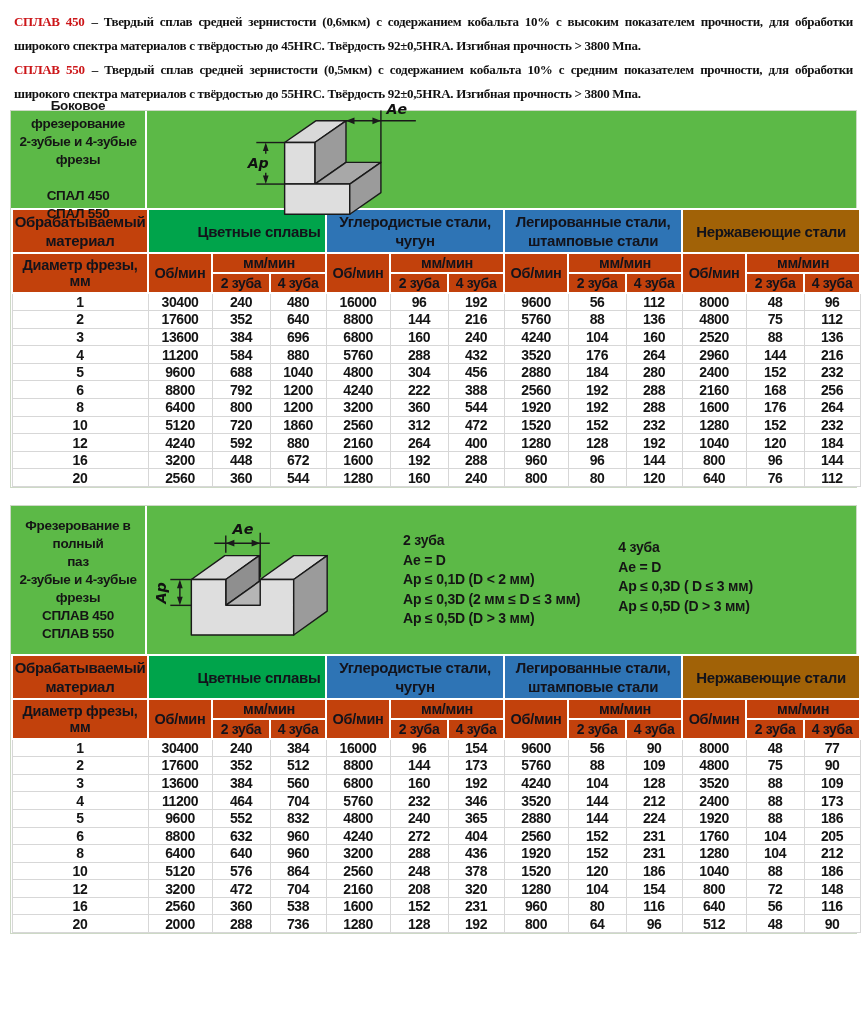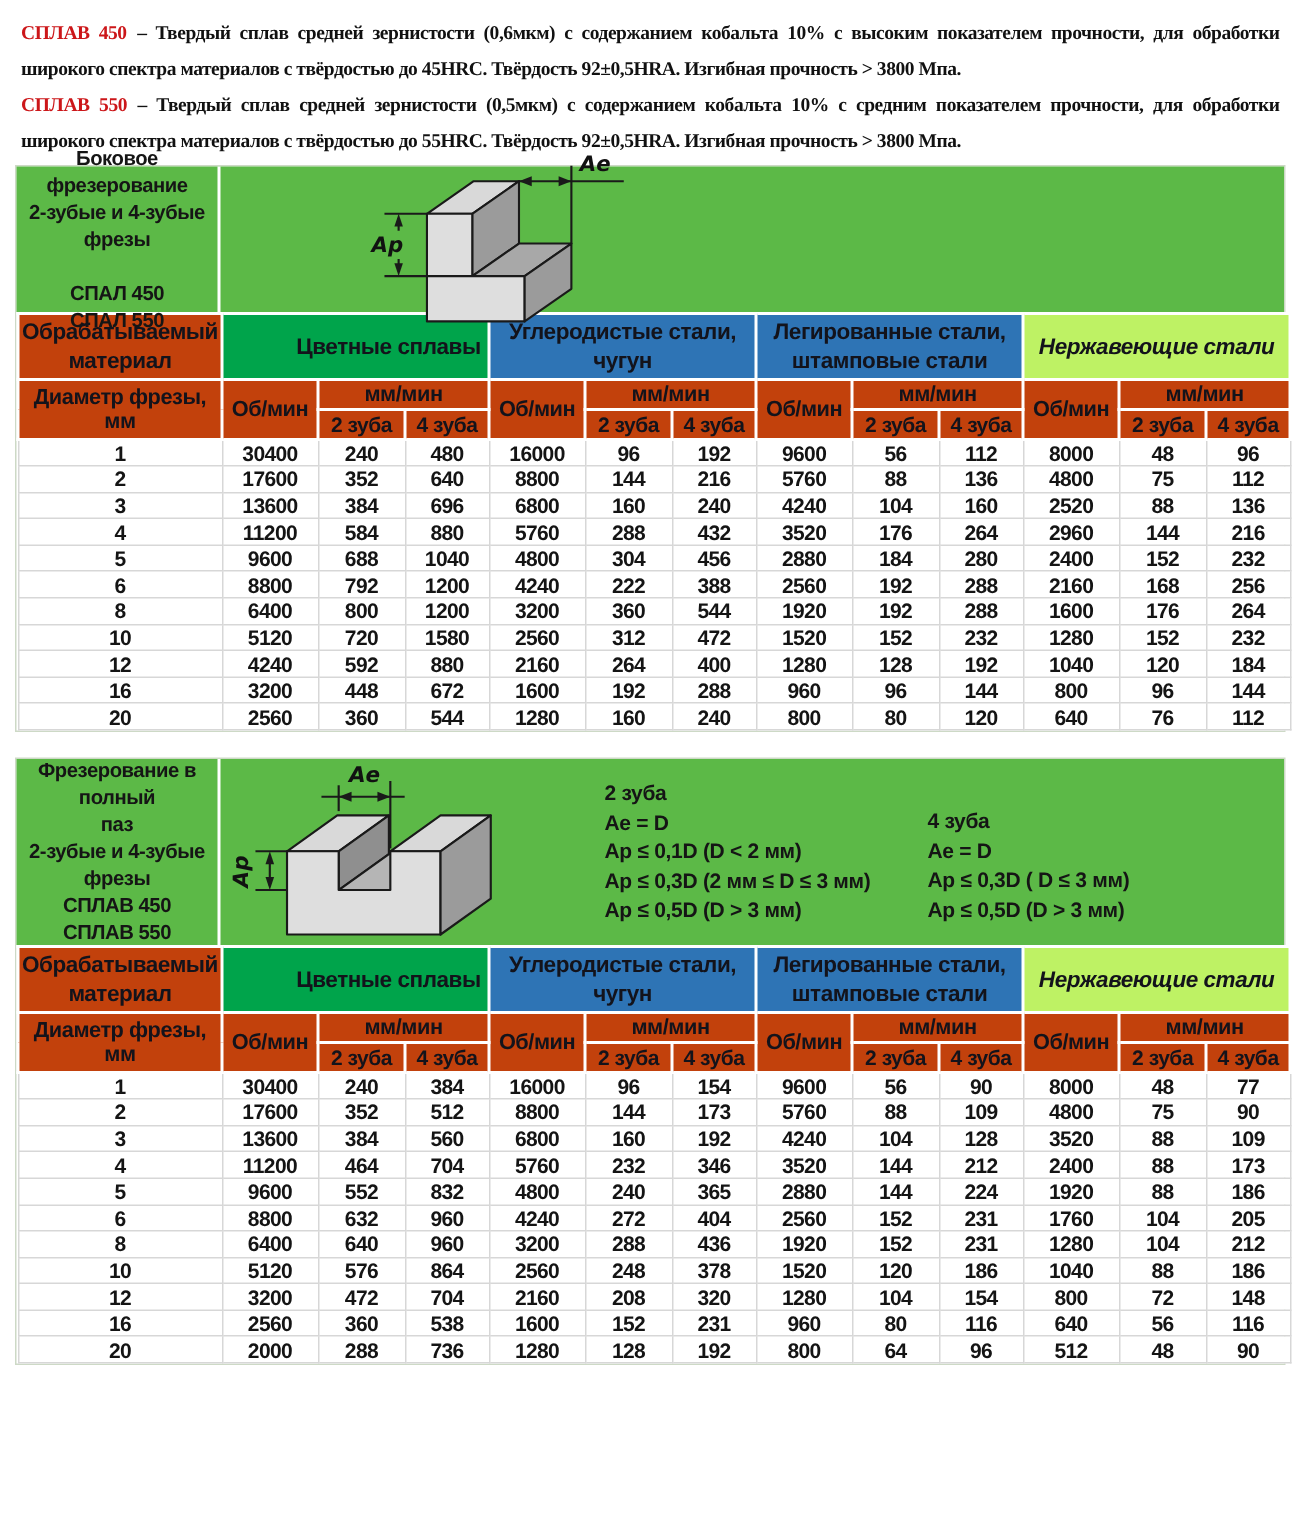--- a/index.html
+++ b/index.html
@@ -15,21 +15,21 @@
   .intro p {
     font-size: 13px; font-weight: bold; line-height: 24px;
     text-align: justify; letter-spacing: -0.3px; color: #111; font-family: Liberation Serif, serif;
   }
   .alloy-name { color: #cc1619; margin-right: 7px; }
   
   .block { margin: 4px 10px 0 10px; width: 847px; border: 1px solid #cdd9c6; }
   .block + .block { margin-top: 17px; }
   .top-band { display: flex; background: #5cb947; }
   .top-band.h120 { height: 97px; }
-  .top-band.h125 { height: 124px; }
+  .top-band.h125 { height: 148px; }
   .info-cell {
     width: 136px; flex: 0 0 136px;
     border-right: 2px solid #ffffff;
     display: flex; align-items: center; justify-content: center;
     text-align: center; font-size: 13.5px; font-weight: bold;
     line-height: 18px; white-space: pre-line; letter-spacing: -0.3px;
     padding: 2px;
   }
   .diagram-area { flex: 1; display: flex; align-items: center; }
   .diagram-svg { flex: 0 0 auto; }
@@ -39,21 +39,21 @@
   }
   
   table { border-collapse: collapse; table-layout: fixed; width: 845px; }
   thead th {
     font-weight: bold; text-align: center; vertical-align: middle;
     border: 2px solid #ffffff; letter-spacing: -0.3px; color: #13131b;
   }
   .h-glight  { background: #c2410c; }
   .h-gdark   { background: #00a44b; padding-left: 44px; }
   .h-blue    { background: #2e74b5; }
-  .h-yellow  { background: #bef264; font-style: italic; }
+  .h-yellow  { background: #a16207; }
   .r-mat th   { height: 44px; font-size: 15px; line-height: 19px; }
   .r-rpm th   { height: 20px; font-size: 14.5px; }
   .r-teeth th { height: 20px; font-size: 14px; }
   tbody td {
     background: #ffffff; border: 1px solid #d7d7d7;
     height: 17.6px; text-align: center; vertical-align: middle;
     font-size: 14px; font-weight: bold; letter-spacing: -0.4px; color: #141414;
   }
   
   .dline { stroke: #1a1a1a; stroke-width: 1.5; fill: none; }
@@ -249,21 +249,21 @@
           <td>192</td>
           <td>288</td>
           <td>1600</td>
           <td>176</td>
           <td>264</td>
         </tr>
         <tr>
           <td>10</td>
           <td>5120</td>
           <td>720</td>
-          <td>1580</td>
+          <td>1860</td>
           <td>2560</td>
           <td>312</td>
           <td>472</td>
           <td>1520</td>
           <td>152</td>
           <td>232</td>
           <td>1280</td>
           <td>152</td>
           <td>232</td>
         </tr>

